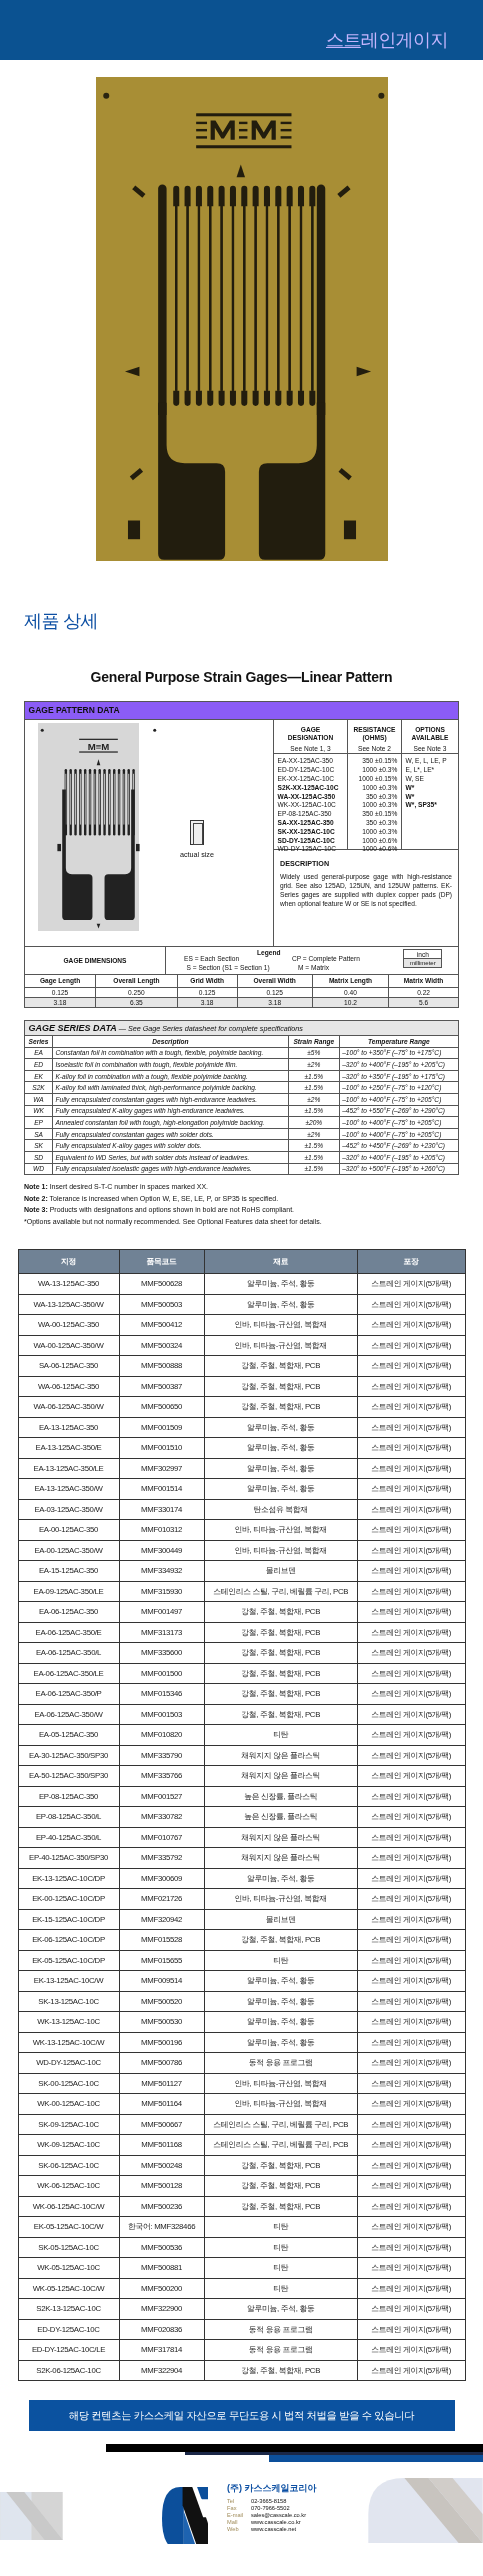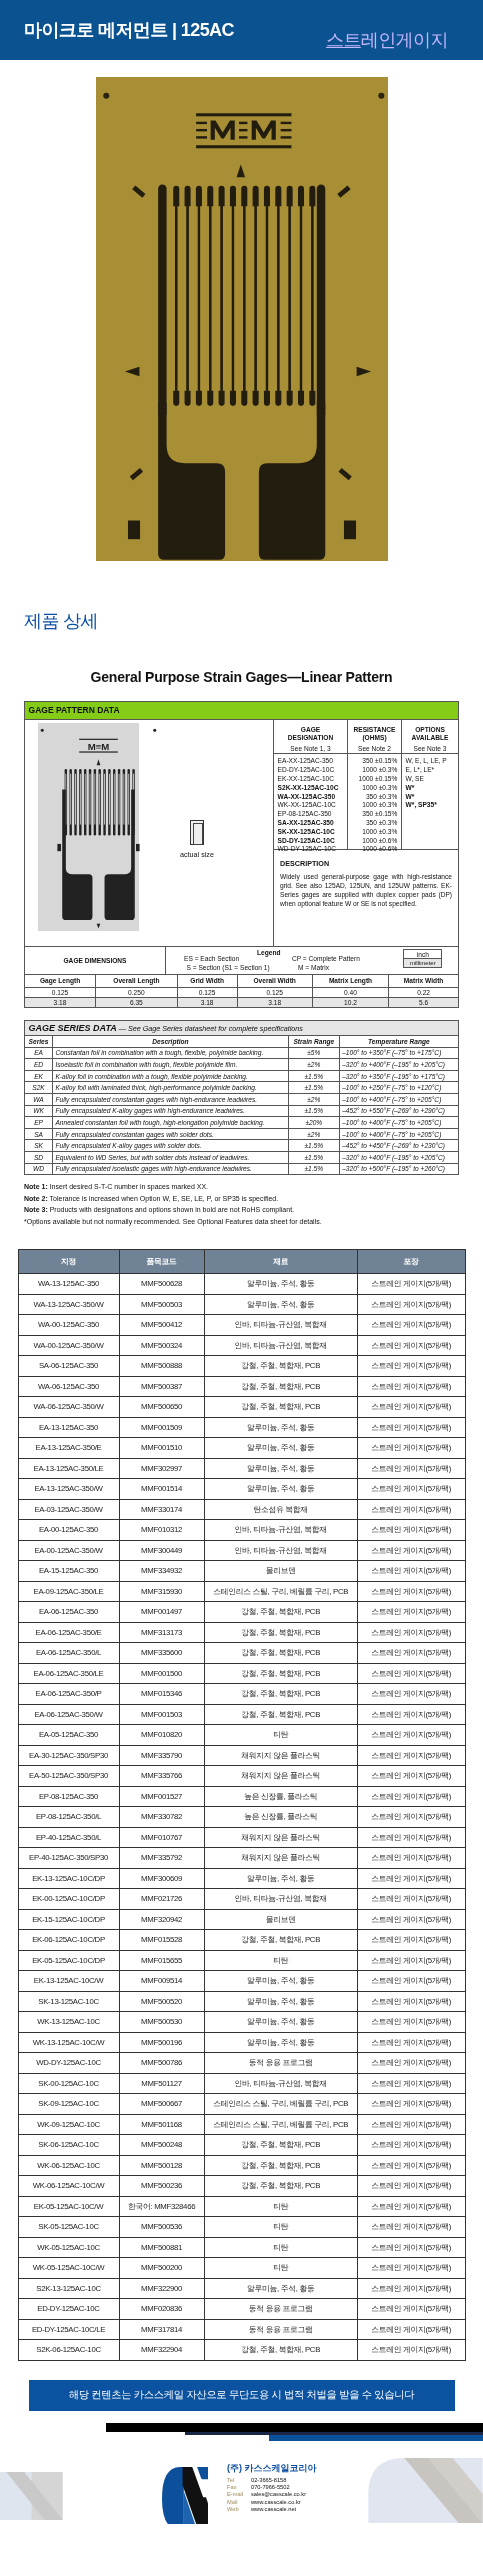--- a/index.html
+++ b/index.html
@@ -7,21 +7,21 @@
   .header { height: 60px; background: #0b5291; display: flex; align-items: center; padding-left: 24px; position: relative; }
   .header .title { color: #fff; font-size: 18px; font-weight: bold; letter-spacing: -0.6px; }
   .header .category { position: absolute; left: 326px; top: 28px; color: #c4b5fd; font-size: 18px; letter-spacing: -0.6px; }
   .header .category .u { text-decoration: underline; }
   .hero { width: 292px; height: 484px; margin: 17px auto 0; background: #a88e35; position: relative; overflow: hidden; }
   .hero svg { display: block; }
   .section-title { color: #0c4fa3; font-size: 18px; margin: 48px 0 0 24px; letter-spacing: -0.6px; }
   .doc-title { text-align: center; font-size: 14px; font-weight: bold; margin-top: 36px; font-family: "Liberation Sans", sans-serif; letter-spacing: -0.2px; }
   .sheet { width: 435px; margin: 15.7px auto 0; }
   .box { border: 1.2px solid #555; }
-  .box-head { background: #84cc16; font-weight: bold; font-size: 8.5px; padding: 3.6px 3.6px; border-bottom: 1.2px solid #555; }
+  .box-head { background: #8b5cf6; font-weight: bold; font-size: 8.5px; padding: 3.6px 3.6px; border-bottom: 1.2px solid #555; }
   .gp-body { display: flex; height: 226px; }
   .gp-left { width: 249px; border-right: 1.2px solid #555; position: relative; }
   .gp-img { position: absolute; left: 13.3px; top: 3.6px; width: 101px; height: 208px; background: #d7d7d7; }
   .actual { position: absolute; left: 155px; top: 100px; text-align: center; }
   .actual .chip { width: 13.3px; height: 25px; border: 0.9px solid #333; margin: 0 auto 3.6px; background: #eee; position: relative; }
   .actual .chip:after { content:""; position:absolute; left:1.8px; top:2.4px; width:7.8px; height:19.3px; border:0.6px solid #444; }
   .actual span { font-size: 7.2px; }
   .gp-right { flex: 1; display: flex; flex-direction: column; }
   .gp-table { display: flex; height: 130px; border-bottom: 1.2px solid #555; }
   .gp-col { border-right: 1.2px solid #555; display: flex; flex-direction: column; }
@@ -72,21 +72,20 @@
   .company .name { color: #0c4fa3; font-size: 9px; font-weight: bold; margin-bottom: 2.4px; }
   .company .row { display: flex; font-size: 5.7px; line-height: 7.2px; }
   .company .k { width: 24px; color: #a08c5a; }
   .deco-l { position: absolute; left: 0; top: 51px; }
   .deco-r { position: absolute; right: 0; top: 37px; }
 </style>
 </head>
 <body>
 
 <div class="header">
-  <div class="title">마이크로 메저먼트 | 125AC</div>
   <div class="category"><span class="u">스트</span><span>레인게이지</span></div>
 </div>
 
 <div class="hero">
   <svg width="292" height="484" viewBox="0 0 484 802">
     <circle cx="17" cy="31" r="5" fill="#2a2410"></circle>
     <circle cx="473" cy="31" r="5" fill="#2a2410"></circle>
     <g fill="#221d0e">
       <rect x="166" y="60" width="158" height="5"></rect>
       <rect x="166" y="113" width="158" height="5"></rect>
@@ -663,20 +662,26 @@
         <td>동적 응용 프로그램</td>
         <td>스트레인 게이지(5개/팩)</td>
       </tr>
       <tr>
         <td>SK-00-125AC-10C</td>
         <td>MMF501127</td>
         <td>인바, 티타늄-규산염, 복합재</td>
         <td>스트레인 게이지(5개/팩)</td>
       </tr>
       <tr>
+        <td>WK-00-125AC-10C</td>
+        <td>MMF501164</td>
+        <td>인바, 티타늄-규산염, 복합재</td>
+        <td>스트레인 게이지(5개/팩)</td>
+      </tr>
+      <tr>
         <td>SK-09-125AC-10C</td>
         <td>MMF500667</td>
         <td>스테인리스 스틸, 구리, 베릴륨 구리, PCB</td>
         <td>스트레인 게이지(5개/팩)</td>
       </tr>
       <tr>
         <td>WK-09-125AC-10C</td>
         <td>MMF501168</td>
         <td>스테인리스 스틸, 구리, 베릴륨 구리, PCB</td>
         <td>스트레인 게이지(5개/팩)</td>

